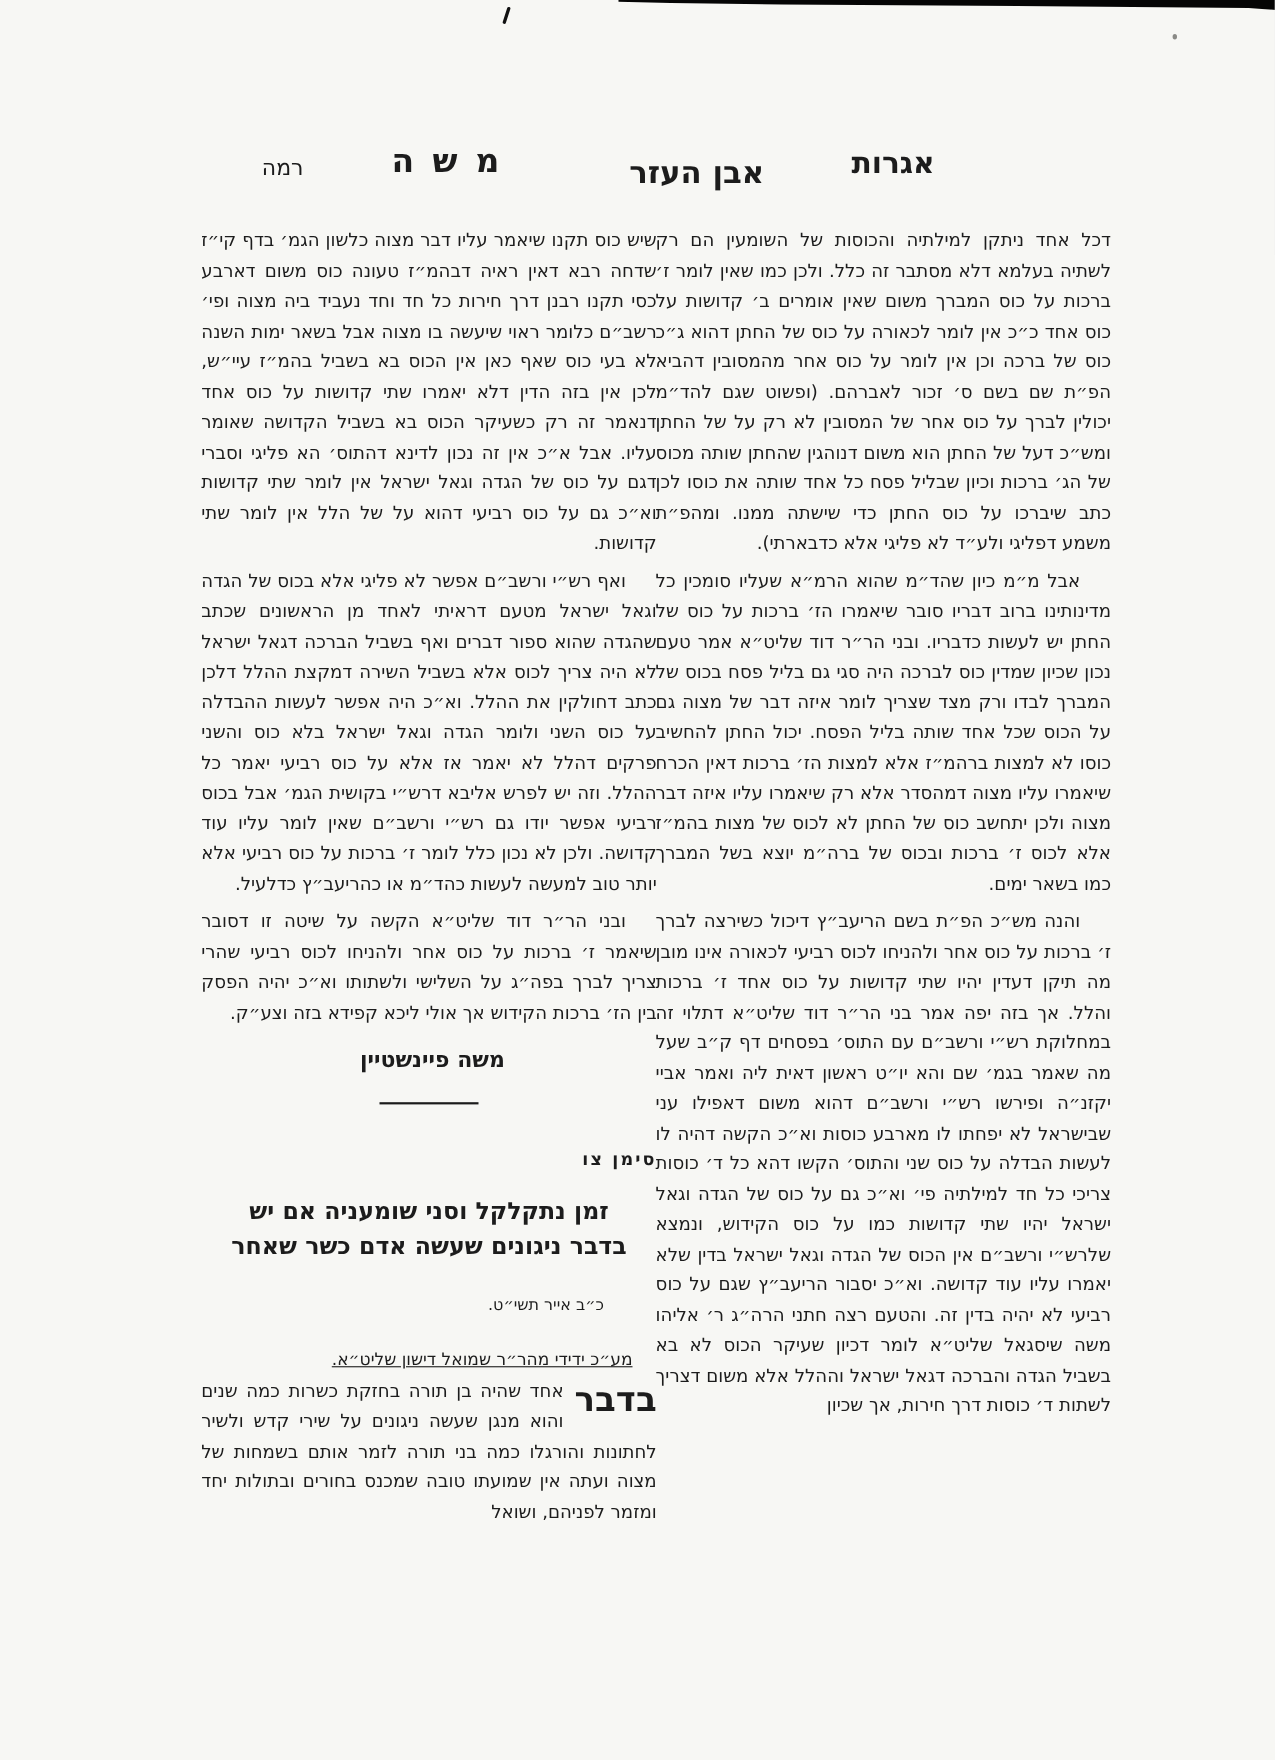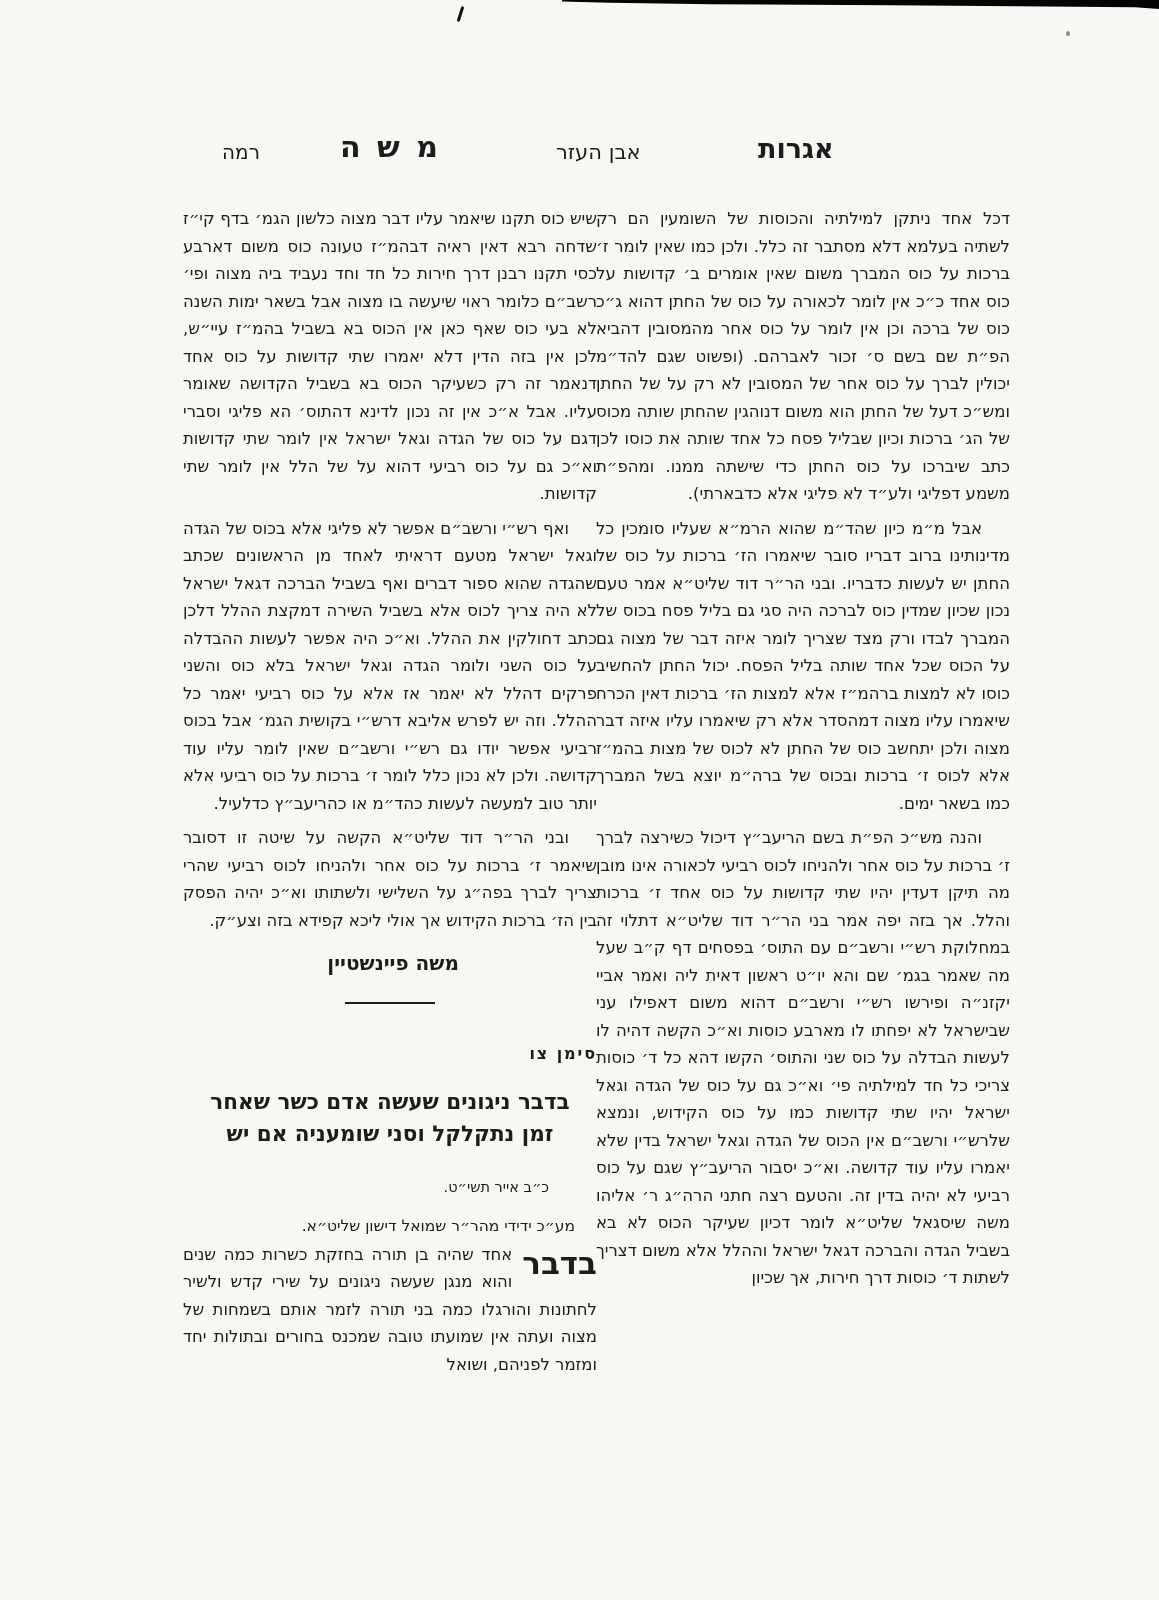--- a/index.html
+++ b/index.html
@@ -17,23 +17,23 @@
     clip-path:polygon(0 0,100% 0,100% 100%,96% 80%,55% 58%,25% 46%,8% 30%,0 18%);
   }
   .pen-slash{
     position:absolute;left:459px;top:6px;width:3px;height:16px;background:#111;
     transform:rotate(18deg);border-radius:2px;
   }
   .fleck{
     position:absolute;left:1066px;top:31px;width:4px;height:5px;background:#8a8a86;border-radius:50%;
   }
   
-  .hdr{position:absolute;white-space:nowrap;}
+  .hdr{position:absolute;white-space:nowrap;margin-left:16px;}
   .hdr-series{left:758px;top:133px;font-size:27px;font-weight:bold;}
-  .hdr-section{left:556px;top:140px;font-size:21px;font-weight:normal;}
+  .hdr-section{left:556px;top:140px;font-size:28px;font-weight:bold;}
   .hdr-book{left:340px;top:129px;font-size:30px;font-weight:bold;letter-spacing:0.55em;}
   .hdr-pagenum{left:222px;top:140px;font-size:20px;}
   
   .col{
     position:absolute;top:205px;width:414px;
     direction:rtl;text-align:justify;
     font-size:16.5px;line-height:27.5px;
   }
   .col-right{left:596px;}
   .col-left{left:183px;}
@@ -52,21 +52,21 @@
     margin-top:36px;letter-spacing:0.12em;
   }
   .resp-title{
     text-align:center;font-weight:bold;font-size:21.5px;line-height:32px;
     margin-top:18px;
   }
   .resp-date{
     text-align:right;font-size:14.5px;margin:24px 48px 0 0;
   }
   .addressee{
-    text-align:right;font-size:15.5px;margin:12px 22px 0 0;
+    text-align:right;font-size:15.5px;margin:22px 22px 0 0;text-decoration:underline;
   }
   .opening{margin-top:16px;}
   .lead-word{
     float:right;font-weight:bold;font-size:31px;line-height:44px;
     margin-left:10px;
   }
 </style>
 </head>
 <body>
 
@@ -94,22 +94,22 @@
     <p class="indent">ואף רש״י ורשב״ם אפשר לא פליגי אלא בכוס של הגדה וגאל ישראל מטעם דראיתי לאחד מן הראשונים שכתב שהגדה שהוא ספור דברים ואף בשביל הברכה דגאל ישראל לא היה צריך לכוס אלא בשביל השירה דמקצת ההלל דלכן כתב דחולקין את ההלל. וא״כ היה אפשר לעשות ההבדלה על כוס השני ולומר הגדה וגאל ישראל בלא כוס והשני פרקים דהלל לא יאמר אז אלא על כוס רביעי יאמר כל ההלל. וזה יש לפרש אליבא דרש״י בקושית הגמ׳ אבל בכוס רביעי אפשר יודו גם רש״י ורשב״ם שאין לומר עליו עוד קדושה. ולכן לא נכון כלל לומר ז׳ ברכות על כוס רביעי אלא יותר טוב למעשה לעשות כהד״מ או כהריעב״ץ כדלעיל.</p>
     <p class="indent">ובני הר״ר דוד שליט״א הקשה על שיטה זו דסובר שיאמר ז׳ ברכות על כוס אחר ולהניחו לכוס רביעי שהרי צריך לברך בפה״ג על השלישי ולשתותו וא״כ יהיה הפסק בין הז׳ ברכות הקידוש אך אולי ליכא קפידא בזה וצע״ק.</p>
 
     <div class="signature">משה פיינשטיין</div>
 
     <hr class="divider">
 
     <div class="siman">סימן צו</div>
 
     <div class="resp-title">
+      <div>זמן נתקלקל וסני שומעניה אם יש</div>
       <div>בדבר ניגונים שעשה אדם כשר שאחר</div>
-      <div>זמן נתקלקל וסני שומעניה אם יש</div>
     </div>
 
     <div class="resp-date">כ״ב אייר תשי״ט.</div>
 
     <div class="addressee">מע״כ ידידי מהר״ר שמואל דישון שליט״א.</div>
 
     <p class="opening">
       <span class="lead-word">בדבר</span>
       <span>אחד שהיה בן תורה בחזקת כשרות כמה שנים והוא מנגן שעשה ניגונים על שירי קדש ולשיר לחתונות והורגלו כמה בני תורה לזמר אותם בשמחות של מצוה ועתה אין שמועתו טובה שמכנס בחורים ובתולות יחד ומזמר לפניהם, ושואל</span>
     </p>

